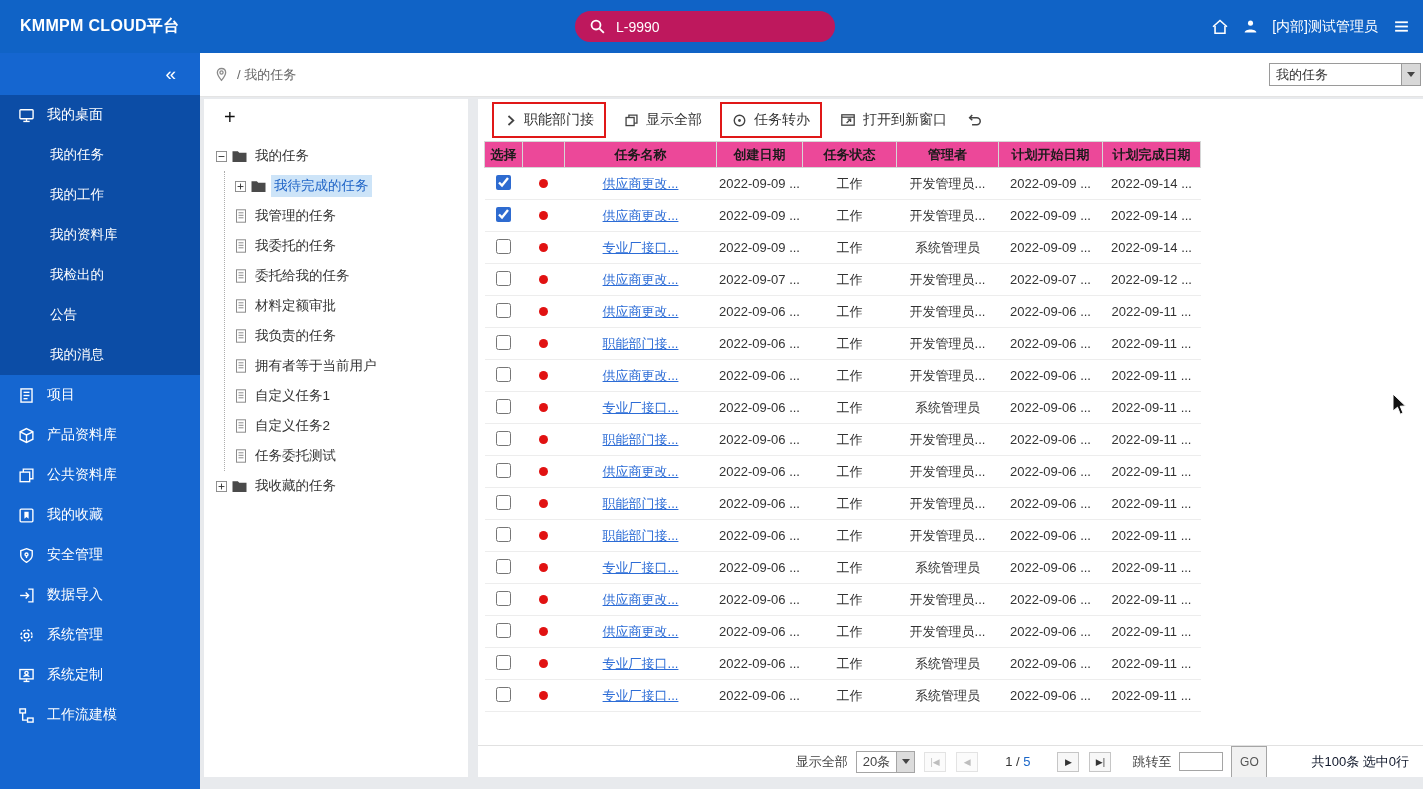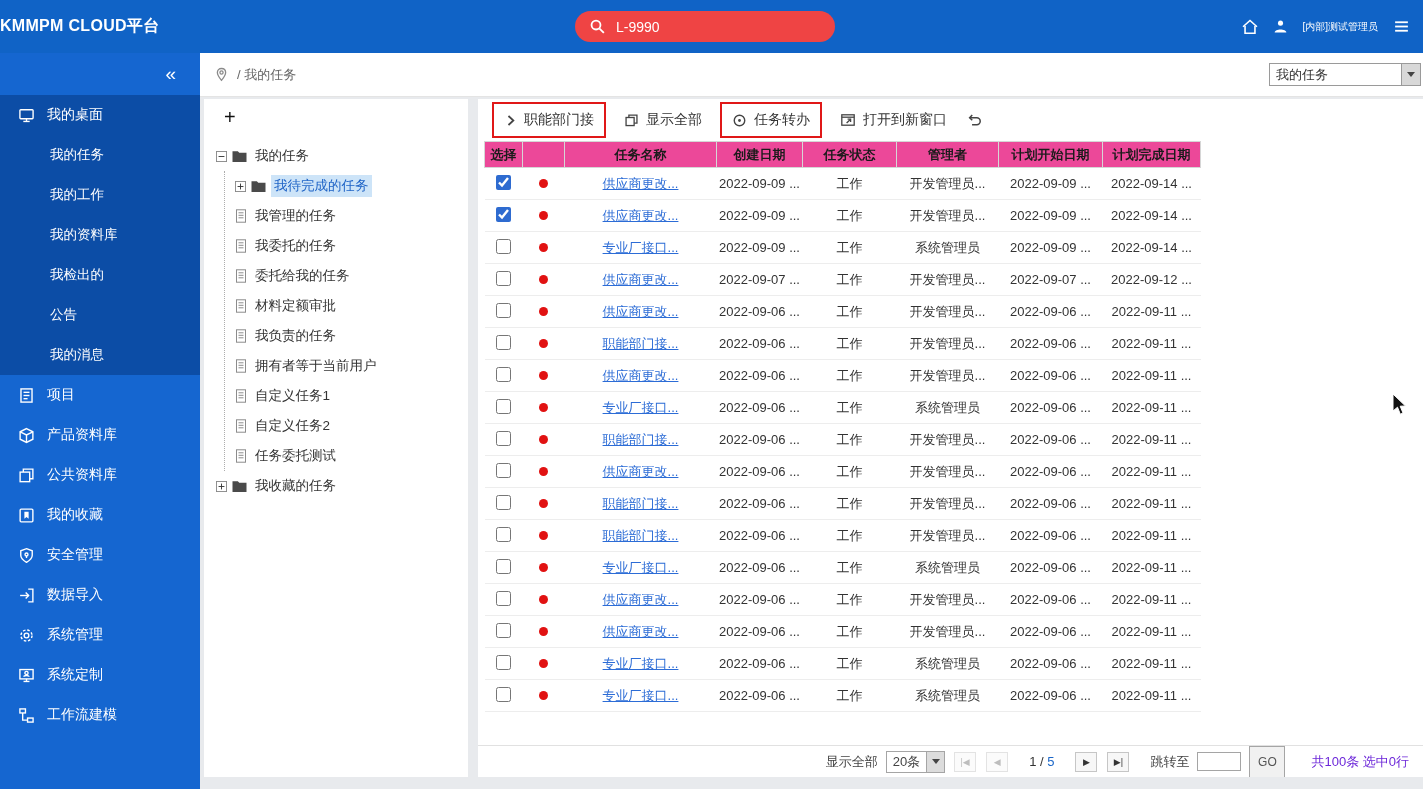--- a/index.html
+++ b/index.html
@@ -1,23 +1,23 @@
 <!DOCTYPE html>
 <html><head>
 <meta charset="utf-8">
 <style>
 *{box-sizing:border-box;margin:0;padding:0}
 html,body{width:1423px;height:789px}
 body{position:relative;font-family:"Liberation Sans","DejaVu Sans",sans-serif;background:#e8eaed;overflow:hidden}
 svg{display:block}
 
 .topbar{position:absolute;left:0;top:0;right:0;height:53px;background:#1063c6;color:#fff;display:flex;align-items:center;z-index:5}
-.brand{margin-left:0;font-size:16px;font-weight:bold;letter-spacing:.3px}
-.search-pill{position:absolute;left:575px;top:11px;width:260px;height:31px;border-radius:16px;background:#ef4444;display:flex;align-items:center;gap:10px;padding-left:14px;font-size:14px;cursor:text}
-.topbar-right{position:absolute;right:12px;top:0;height:53px;display:flex;align-items:center;gap:14px;font-size:10px}
+.brand{margin-left:20px;font-size:16px;font-weight:bold;letter-spacing:.3px}
+.search-pill{position:absolute;left:575px;top:11px;width:260px;height:31px;border-radius:16px;background:#be185d;display:flex;align-items:center;gap:10px;padding-left:14px;font-size:14px;cursor:text}
+.topbar-right{position:absolute;right:12px;top:0;height:53px;display:flex;align-items:center;gap:14px;font-size:14px}
 .topbar-right>*{cursor:pointer}
 
 .sidebar{position:absolute;left:0;top:53px;bottom:0;width:200px;background:#1566d0;color:#fff;z-index:4}
 .collapse-row{height:42px;display:flex;align-items:center;justify-content:flex-end;padding-right:24px;font-size:19px;cursor:pointer}
 .side-group{background:#0c4da6}
 .side-item{height:40px;display:flex;align-items:center;gap:12px;padding-left:18px;font-size:14px;cursor:pointer}
 .side-sub{height:40px;display:flex;align-items:center;padding-left:50px;font-size:13.5px;cursor:pointer}
 .sicon{width:17px;height:17px;flex:none}
 
 .breadcrumb{position:absolute;left:200px;top:53px;right:0;height:44px;background:#fff;border-bottom:1px solid #e4e4e4;display:flex;align-items:center;gap:8px;padding-left:14px;color:#666;font-size:13px}
@@ -56,26 +56,26 @@
 input[type=checkbox]{width:15px;height:15px;accent-color:#2e6bd0;cursor:pointer}
 .dot{display:inline-block;width:9px;height:9px;border-radius:50%;background:#e11212}
 .tlink{color:#2c6cd6;text-decoration:underline;cursor:pointer}
 
 .grid-footer{margin-top:auto;height:32px;flex:none;border-top:1px solid #e1e1e1;display:flex;align-items:center;justify-content:flex-end;gap:8px;padding-right:14px;font-size:13px;color:#444}
 .pp-select{display:flex;height:22px;border:1px solid #a5a5a5;background:#fff;cursor:pointer}
 .pp-value{display:flex;align-items:center;padding:0 6px;font-size:13px}
 .pp-btn{width:18px;background:#dcdcdc;border-left:1px solid #a5a5a5;display:flex;align-items:center;justify-content:center}
 .pg-btn{min-width:22px;height:20px;padding:0 2px;border:1px solid #c6c6c6;background:#f7f7f7;display:flex;align-items:center;justify-content:center;font-size:9px;color:#333;cursor:pointer;margin:0 1px}
 .pg-btn.disabled{color:#bdbdbd;border-color:#e3e3e3;background:#fbfbfb}
-.page-info{margin:0 12px;color:#333}
+.page-info{margin:0 18px;color:#333}
 .page-total{color:#1a66c8}
 .jump-label{margin-left:12px}
 .jump-input{width:44px;height:19px;border:1px solid #a5a5a5;font:inherit;padding:0 3px}
 .go-btn{height:32px;min-width:36px;border:1px solid #a5a5a5;background:#f1f1f1;font-size:12px;color:#555;cursor:pointer;font-family:inherit}
-.totals{margin-left:18px;color:#6d28d9}
+.totals{margin-left:36px;color:#0f172a}
 .cursor{position:absolute;left:1392px;top:394px;z-index:9;pointer-events:none}
 </style>
 </head>
 <body>
 
 <div class="topbar">
   <div class="brand">KMMPM CLOUD平台</div>
   <div class="search-pill">
     <span>
         <svg width="17" height="17" viewBox="0 0 16 16" fill="none" stroke="currentColor" stroke-width="1.7">

